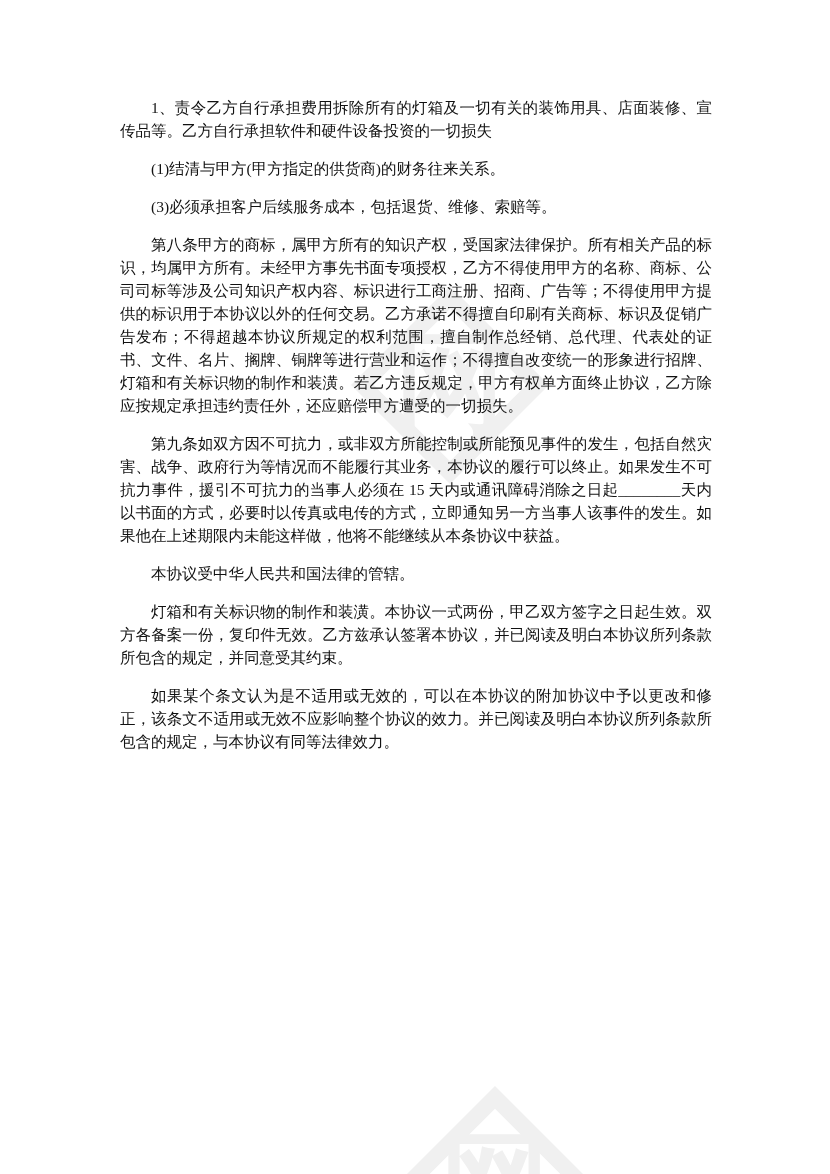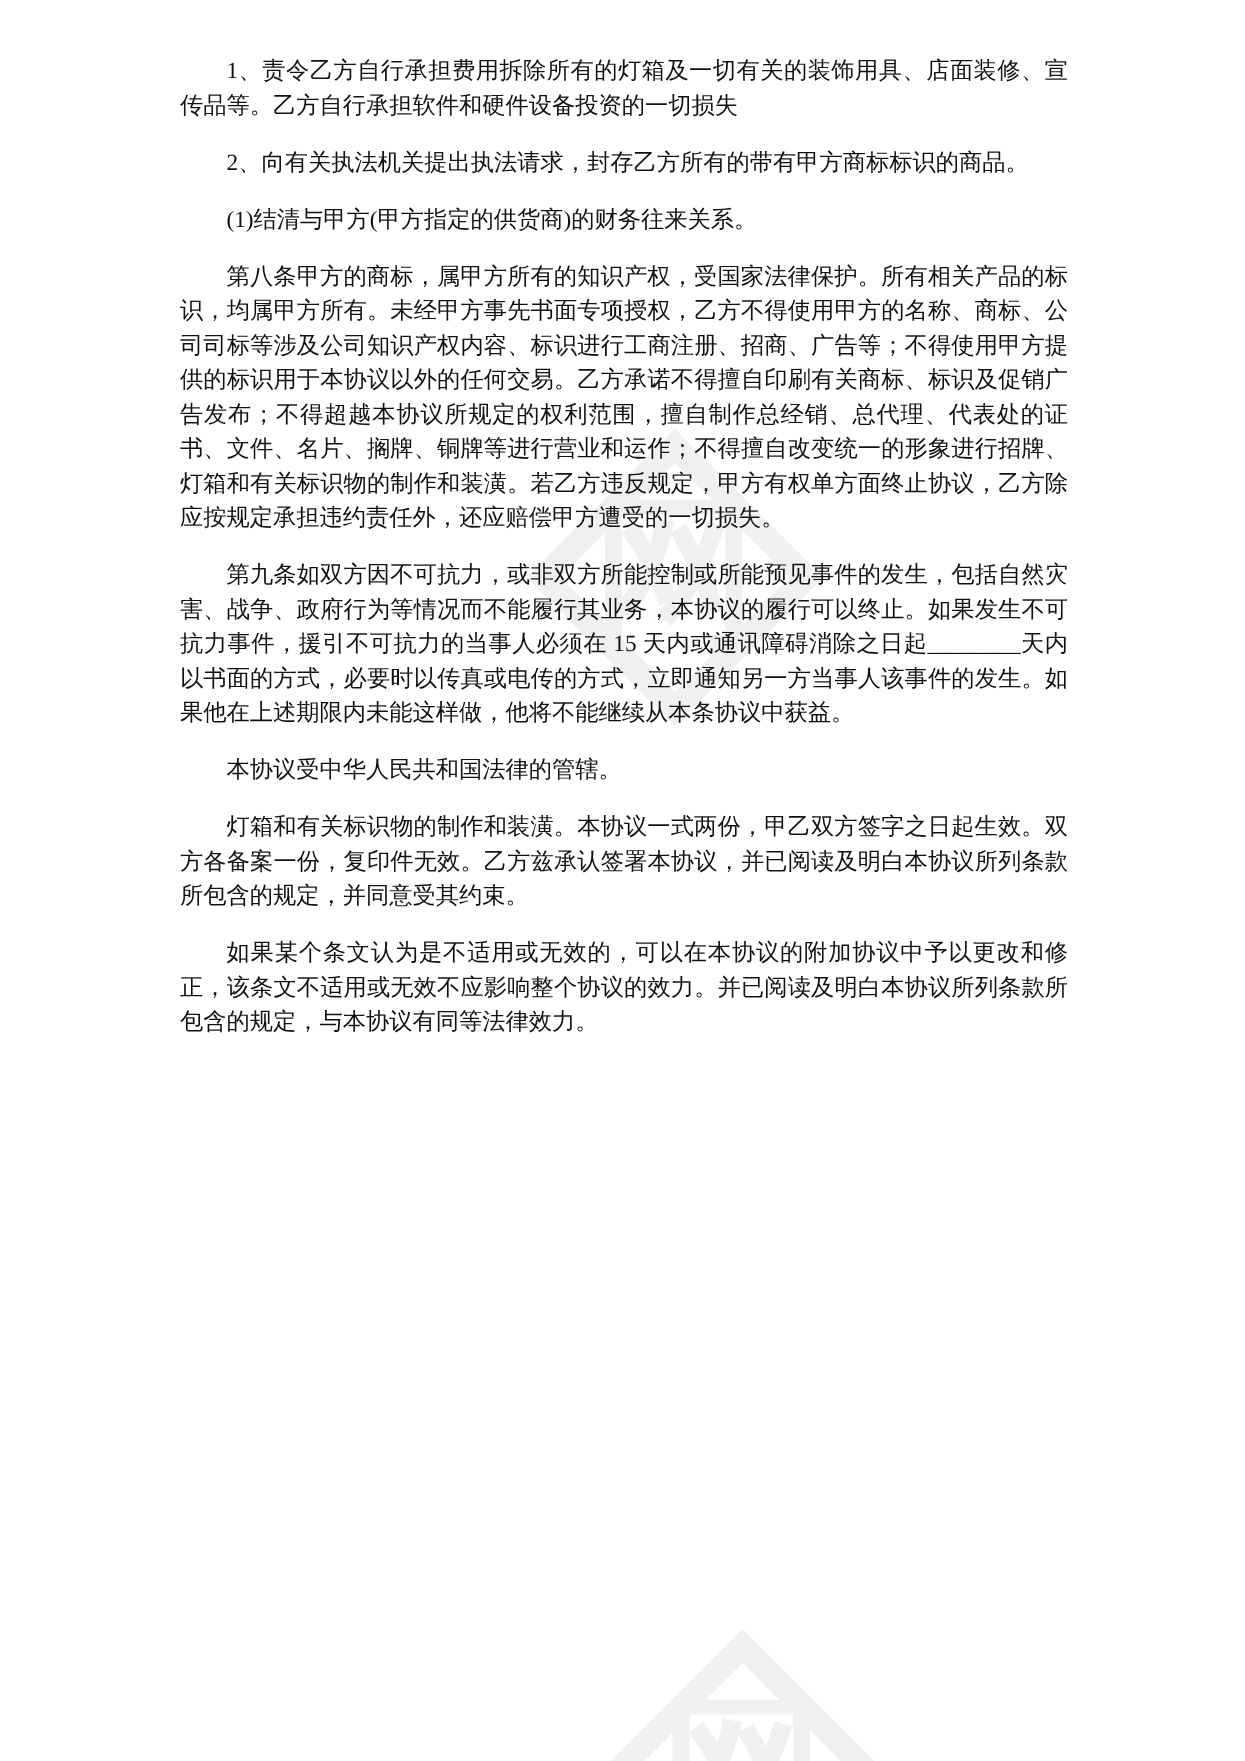--- a/index.html
+++ b/index.html
@@ -12,21 +12,21 @@
     width: 830px;
     height: 1174px;
     background: #ffffff;
     overflow: hidden;
     font-family: "Liberation Serif", "DejaVu Serif", serif;
     color: #111111;
   }
   .content {
     position: relative;
     z-index: 2;
-    padding: 36px 118px 0 120px;
+    padding: 96px 118px 0 120px;
     box-sizing: border-box;
   }
   .content p {
     margin: 0 0 15px 0;
     font-size: 15.5px;
     line-height: 23px;
     text-align: justify;
     text-indent: 2em;
     word-break: break-all;
     color: #111111;
@@ -69,22 +69,22 @@
     <div class="wm-glyph">网</div>
   </div>
 
   <div class="watermark wm-bottom">
     <div class="wm-diamond"></div>
     <div class="wm-glyph">网</div>
   </div>
 
   <div class="content">
     <p>1、责令乙方自行承担费用拆除所有的灯箱及一切有关的装饰用具、店面装修、宣传品等。乙方自行承担软件和硬件设备投资的一切损失</p>
-    <p>2、向有关执法机关提出执法请求，封存乙方所有的带有甲方商标标识的商品。</p>
     <p>(1)结清与甲方(甲方指定的供货商)的财务往来关系。</p>
+    <p>(3)必须承担客户后续服务成本，包括退货、维修、索赔等。</p>
     <p>第八条甲方的商标，属甲方所有的知识产权，受国家法律保护。所有相关产品的标识，均属甲方所有。未经甲方事先书面专项授权，乙方不得使用甲方的名称、商标、公司司标等涉及公司知识产权内容、标识进行工商注册、招商、广告等；不得使用甲方提供的标识用于本协议以外的任何交易。乙方承诺不得擅自印刷有关商标、标识及促销广告发布；不得超越本协议所规定的权利范围，擅自制作总经销、总代理、代表处的证书、文件、名片、搁牌、铜牌等进行营业和运作；不得擅自改变统一的形象进行招牌、灯箱和有关标识物的制作和装潢。若乙方违反规定，甲方有权单方面终止协议，乙方除应按规定承担违约责任外，还应赔偿甲方遭受的一切损失。</p>
     <p>第九条如双方因不可抗力，或非双方所能控制或所能预见事件的发生，包括自然灾害、战争、政府行为等情况而不能履行其业务，本协议的履行可以终止。如果发生不可抗力事件，援引不可抗力的当事人必须在 15 天内或通讯障碍消除之日起________天内以书面的方式，必要时以传真或电传的方式，立即通知另一方当事人该事件的发生。如果他在上述期限内未能这样做，他将不能继续从本条协议中获益。</p>
     <p>本协议受中华人民共和国法律的管辖。</p>
     <p>灯箱和有关标识物的制作和装潢。本协议一式两份，甲乙双方签字之日起生效。双方各备案一份，复印件无效。乙方兹承认签署本协议，并已阅读及明白本协议所列条款所包含的规定，并同意受其约束。</p>
     <p>如果某个条文认为是不适用或无效的，可以在本协议的附加协议中予以更改和修正，该条文不适用或无效不应影响整个协议的效力。并已阅读及明白本协议所列条款所包含的规定，与本协议有同等法律效力。</p>
   </div>
 
 </div>
 
 </body></html>

